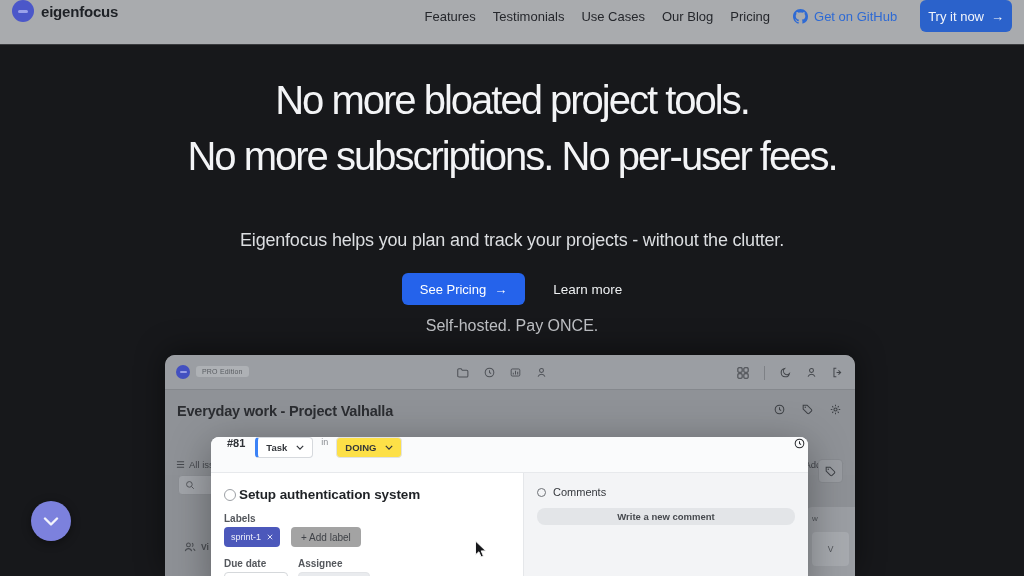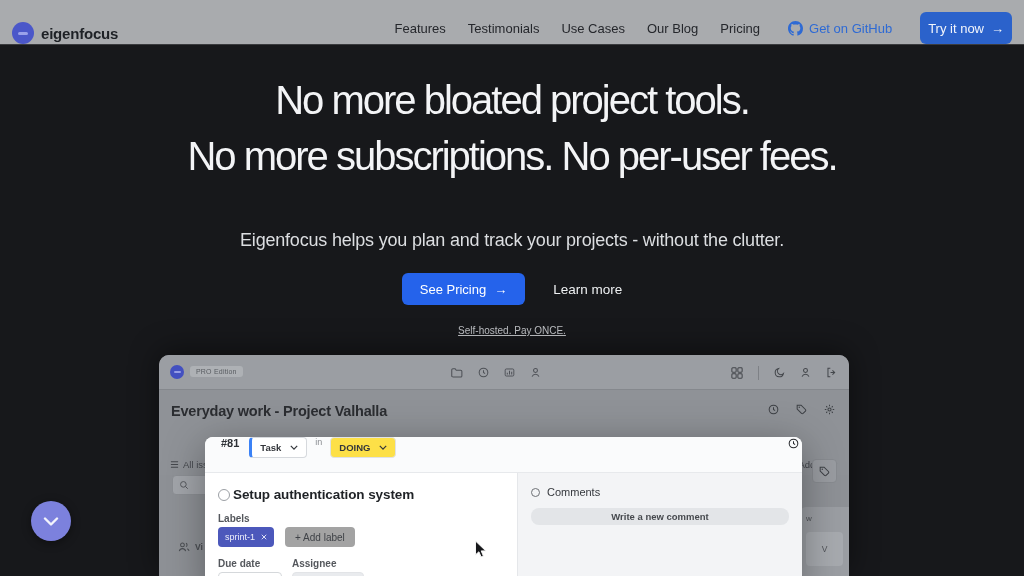--- a/index.html
+++ b/index.html
@@ -2,45 +2,45 @@
 <html><head>
 <meta charset="utf-8">
 <style>
   * { margin:0; padding:0; box-sizing:border-box; }
   html,body { width:1024px; height:576px; overflow:hidden; background:#17181b;
               font-family:"Liberation Sans", sans-serif; }
   #screen { position:relative; width:1024px; height:576px; overflow:hidden; background:#17181b; }
 
   
   #site-header { position:absolute; left:0; top:0; width:1024px; height:45px;
-    background:#a9abae; display:flex; align-items:flex-end; justify-content:space-between;
+    background:#a9abae; display:flex; align-items:flex-start; justify-content:space-between;
     padding:0 12px 0 12px; border-bottom:1px solid #3a3b3e; z-index:30; }
   .brand { display:flex; align-items:center; gap:7px; }
   .brand-logo { width:22px; height:22px; border-radius:50%; background:#4b57c9; position:relative; display:inline-block; }
   .brand-logo::after { content:""; position:absolute; left:6px; top:9.5px; width:10px; height:3px; border-radius:2px; background:#9aa1ea; }
   .brand-name { font-size:15px; font-weight:bold; color:#1e2126; letter-spacing:-0.2px; }
-  .header-right { display:flex; align-items:center; gap:22px; }
+  .header-right { display:flex; align-items:center; gap:17px; }
   .nav-link { font-size:13px; color:#25272c; text-decoration:none; cursor:pointer; }
   .github-link { display:flex; align-items:center; gap:6px; color:#2e6ad4; font-size:13px; cursor:pointer; margin-left:6px; }
   .github-link svg { display:block; }
   .header-cta { margin-left:6px; height:32px; padding:0 8px; background:#2b62cb; color:#f2f5fb;
     border:none; border-radius:6px; font-size:13px; font-family:inherit; display:flex; align-items:center; gap:7px; cursor:pointer; }
 
   
   #hero { position:absolute; left:0; top:46px; width:1024px; text-align:center; color:#f3f4f5; }
   .hero-heading { font-size:40px; font-weight:400; letter-spacing:-2px; line-height:56px; margin-top:26px; color:#f3f4f6; }
   .hero-subtitle { margin-top:46px; font-size:18px; letter-spacing:-0.2px; color:#dcdee1; }
   .hero-cta-row { margin-top:22px; display:flex; align-items:center; justify-content:center; gap:28px; }
   .primary-cta { height:32px; padding:0 18px; background:#2563eb; color:#fff; border:none; border-radius:6px;
     font-size:13px; font-family:inherit; display:flex; align-items:center; gap:8px; cursor:pointer; }
   .secondary-cta { font-size:13.5px; color:#eef0f2; cursor:pointer; text-decoration:none; }
-  .hero-note { margin-top:20px; font-size:10px; color:#bfc1c5;text-decoration:underline; }
+  .hero-note { margin-top:12px; font-size:16px; color:#bfc1c5; }
 
   
-  #app-preview { position:absolute; left:159px; top:355px; width:690px; height:221px;
+  #app-preview { position:absolute; left:165px; top:355px; width:690px; height:221px;
     border-radius:10px 10px 0 0; background:#8f9297; overflow:hidden; z-index:10;
     box-shadow:0 -4px 30px rgba(0,0,0,0.45); }
   .app-topbar { position:absolute; left:0; top:0; width:690px; height:35px; background:#9b9ea3;
     border-bottom:1px solid #85888d; }
   .app-logo { position:absolute; left:11px; top:10px; width:14px; height:14px; border-radius:50%; background:#4350c0; }
   .app-logo::after { content:""; position:absolute; left:3.5px; top:6px; width:7px; height:2px; border-radius:1px; background:#969de6; }
   .edition-badge { position:absolute; left:31px; top:11px; background:#aeb1b5; color:#595c61;
     font-size:7px; padding:2px 6px 2px 6px; border-radius:3px; letter-spacing:0.2px; }
   .topbar-center { position:absolute; left:292px; top:0; height:35px; display:flex; align-items:center; gap:15px; color:#4e5157; }
   .topbar-right { position:absolute; right:12px; top:0; height:35px; display:flex; align-items:center; gap:15px; color:#43464b; }

